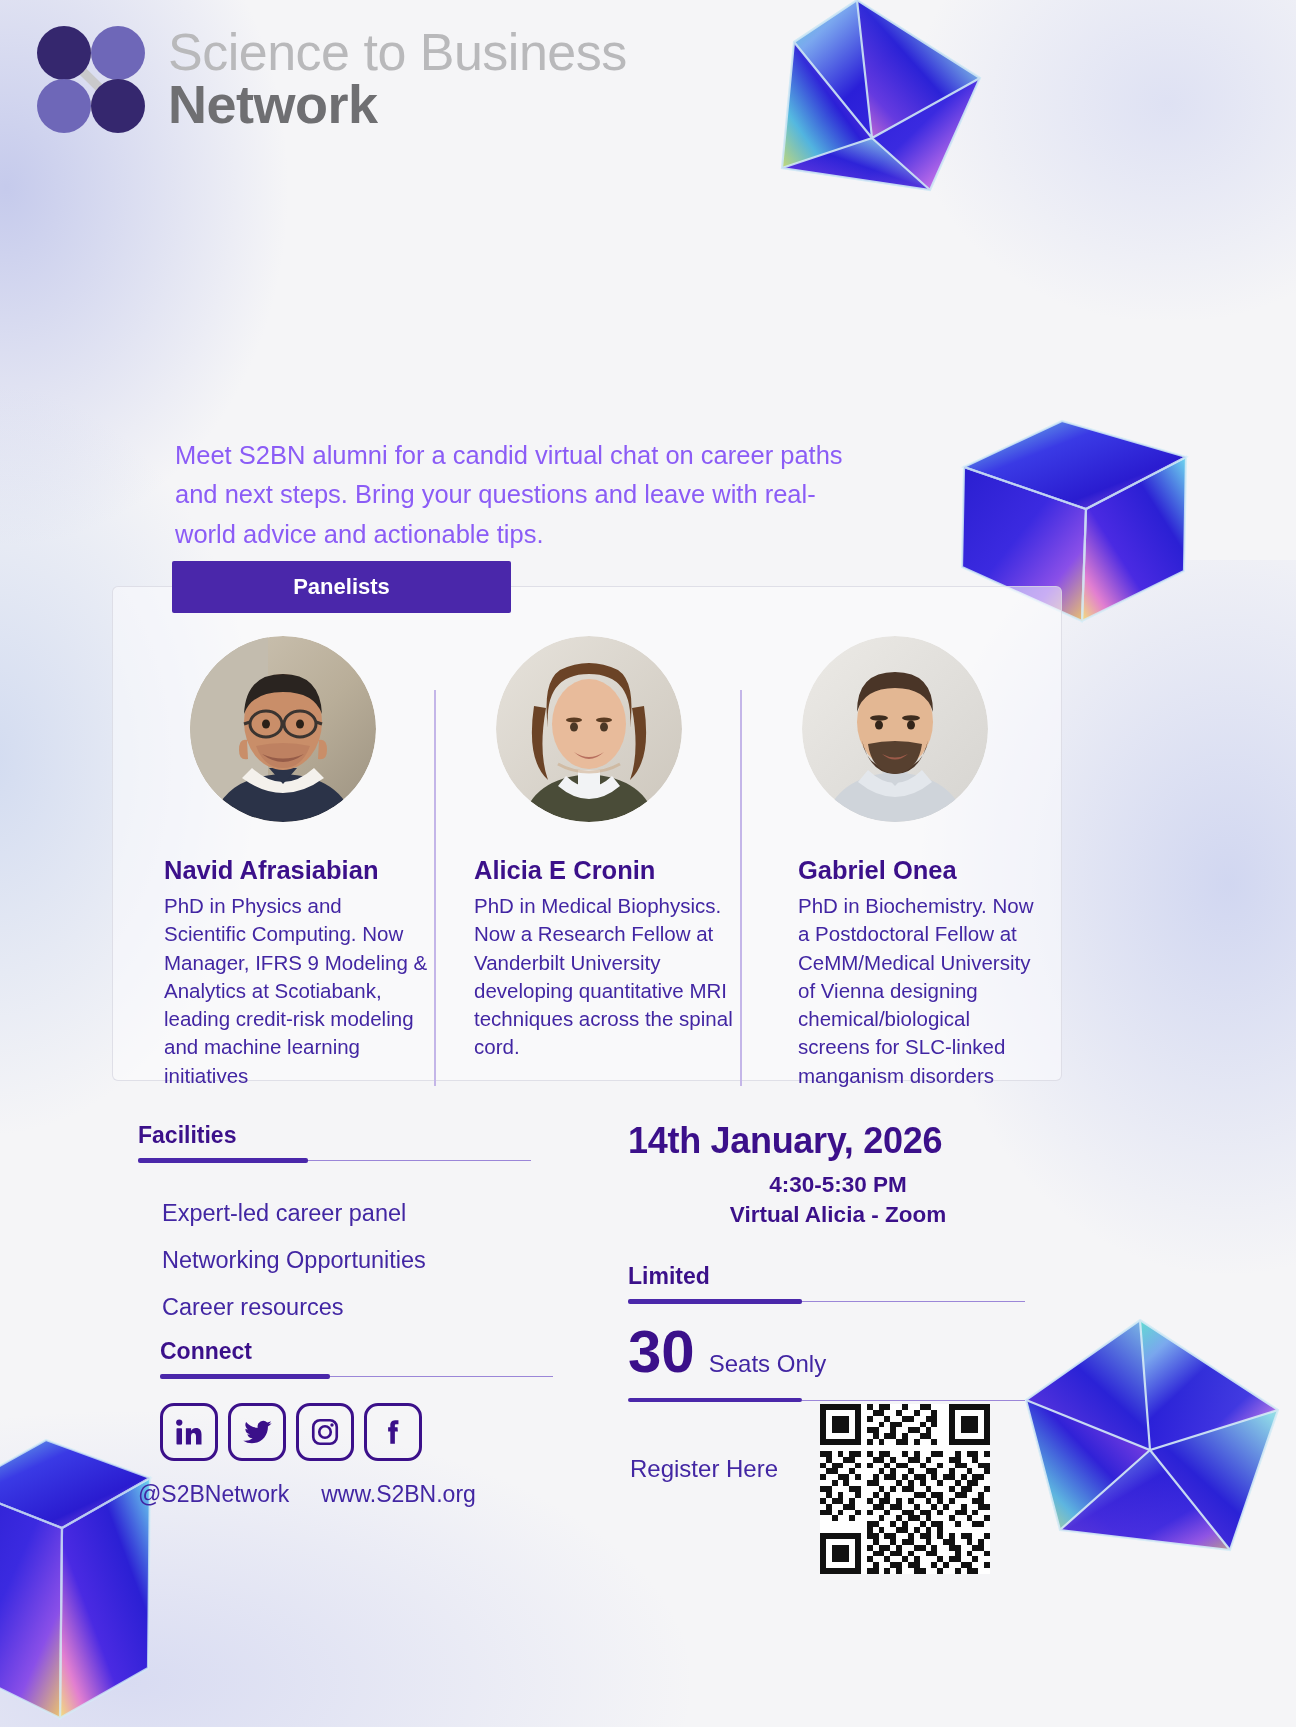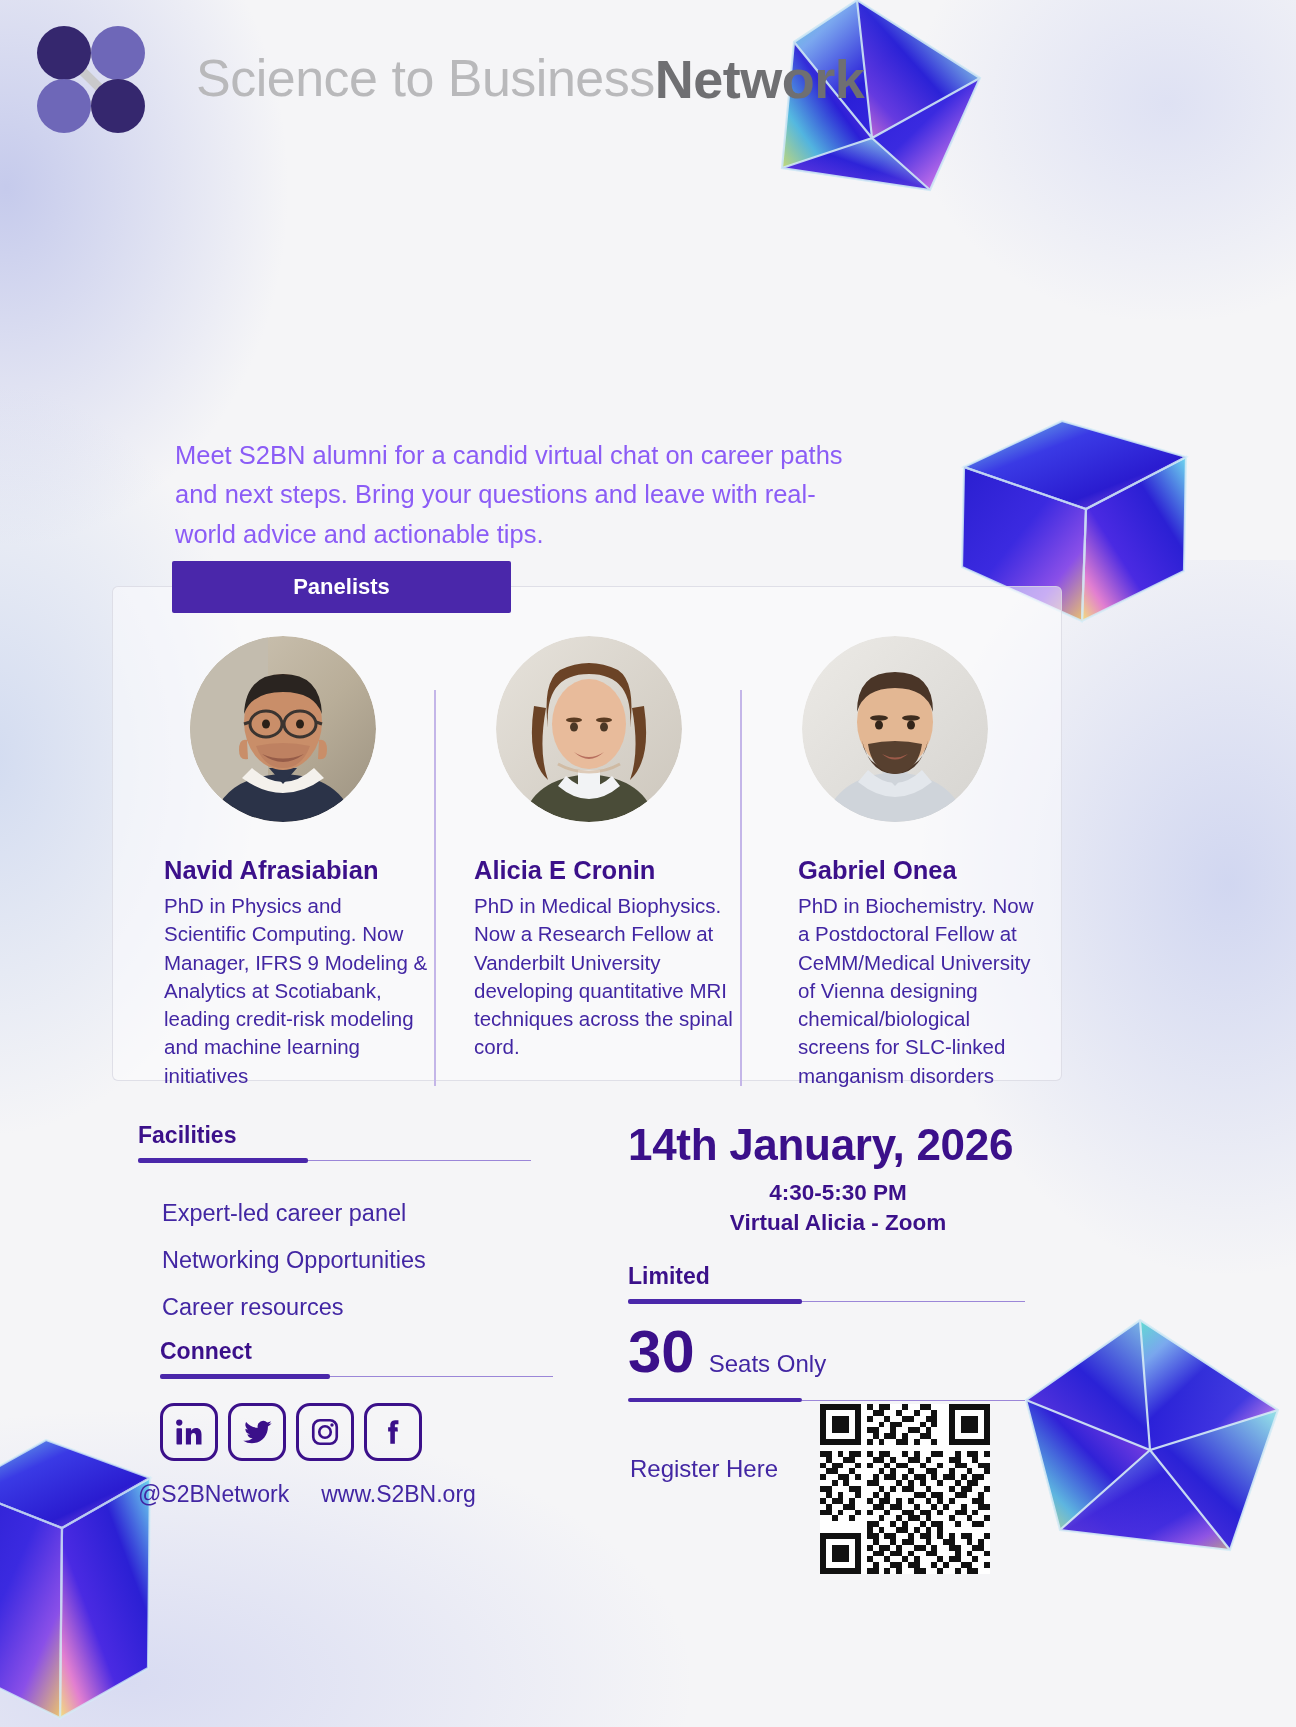--- a/index.html
+++ b/index.html
@@ -50,21 +50,21 @@
 
   
   .logo-block {
     position: absolute;
     left: 30px; top: 20px;
     display: flex;
     align-items: center;
     gap: 18px;
   }
   .logo-mark { width: 120px; height: 118px; }
-  .logo-words { display: flex; flex-direction: row; line-height: 0.98; margin-left: 28px; }
+  .logo-words { display: flex; flex-direction: column; line-height: 0.98; }
   .logo-line1 {
     font-size: 52px;
     font-weight: 400;
     color: #b9b9bb;
     letter-spacing: -0.5px;
   }
   .logo-line2 {
     font-size: 54px;
     font-weight: 700;
     color: #6f6f72;
@@ -235,21 +235,21 @@
     color: #4226a3;
   }
 
   
   .event {
     position: absolute;
     left: 628px; top: 1120px;
     width: 420px;
   }
   .event-date {
-    font-size: 44px;
+    font-size: 36px;
     font-weight: 700;
     color: #3b108a;
     letter-spacing: -0.3px;
     margin-bottom: 8px;
   }
   .event-time, .event-place {
     font-size: 22.5px;
     font-weight: 700;
     color: #3b108a;
     line-height: 1.35;

